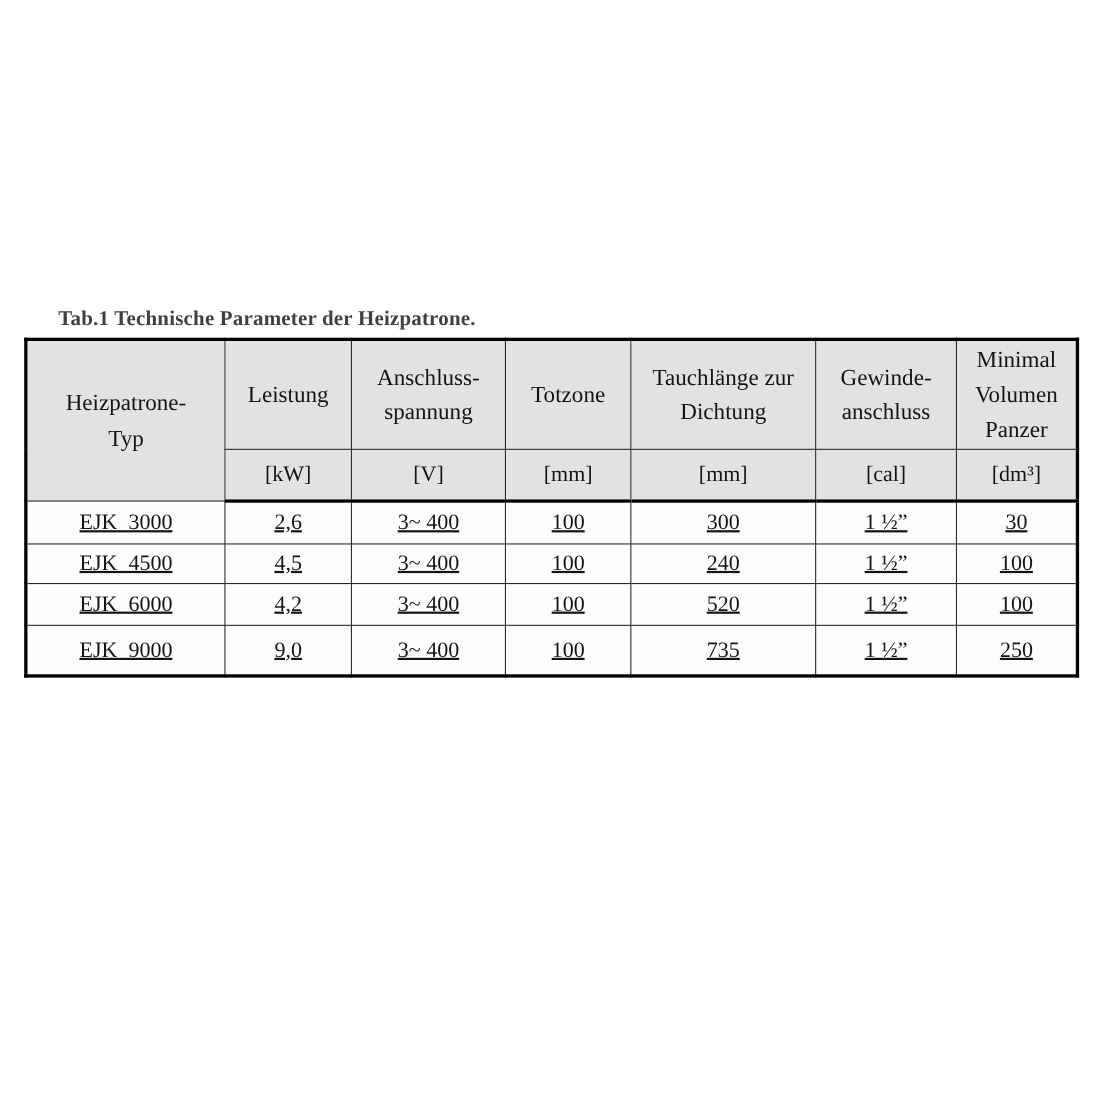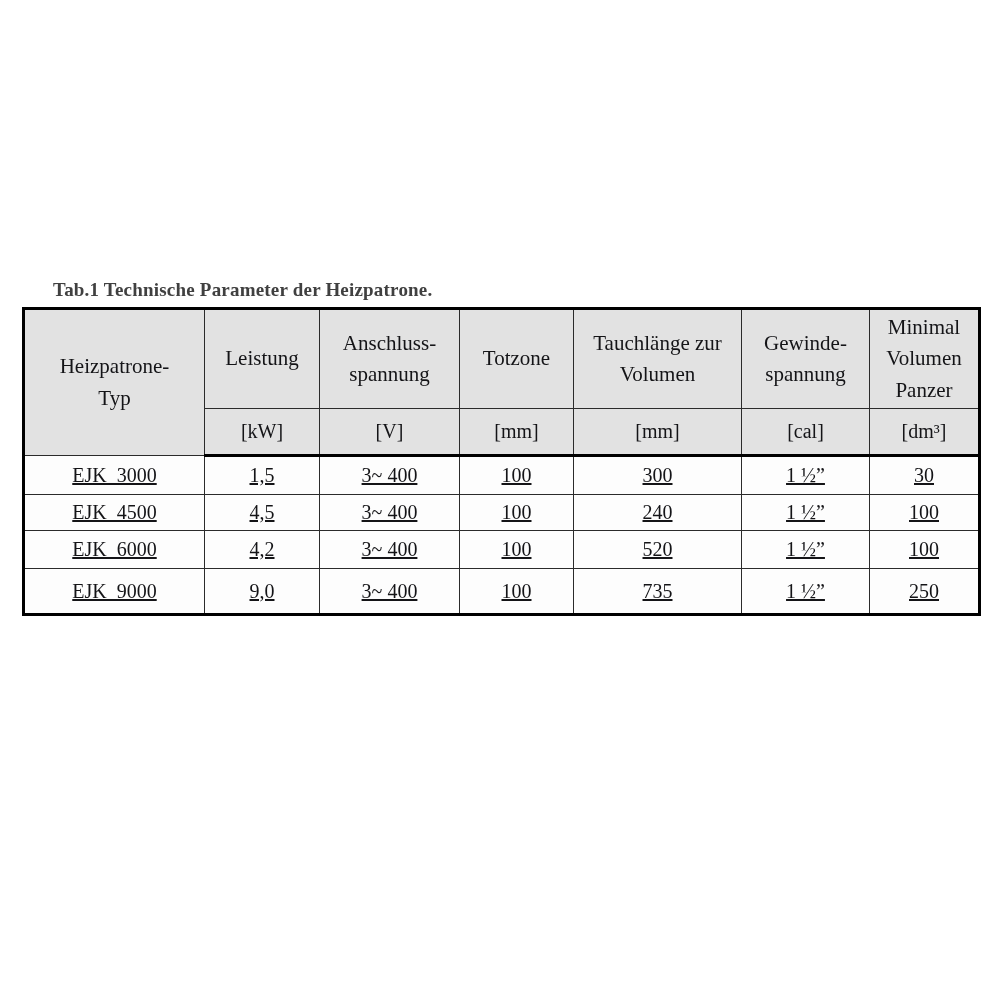--- a/index.html
+++ b/index.html
@@ -94,38 +94,38 @@
     </colgroup>
     <tbody>
       <tr class="hdr">
         <td class="c0 merged" rowspan="2">Heizpatrone-
 Typ</td>
         <td>Leistung</td>
         <td>Anschluss-
 spannung</td>
         <td>Totzone</td>
         <td>Tauchlänge zur
-Volumen</td>
+Dichtung</td>
         <td>Gewinde-
-spannung</td>
+anschluss</td>
         <td>Minimal
 Volumen
 Panzer</td>
       </tr>
       <tr class="units">
         <td>[kW]</td>
         <td>[V]</td>
         <td>[mm]</td>
         <td>[mm]</td>
         <td>[cal]</td>
         <td>[dm³]</td>
       </tr>
       <tr class="data r0">
         <td class="c0">EJK&nbsp;&nbsp;3000</td>
-        <td>1,5</td>
+        <td>2,6</td>
         <td>3~ 400</td>
         <td>100</td>
         <td>300</td>
         <td>1 ½”</td>
         <td>30</td>
       </tr>
       <tr class="data r1">
         <td class="c0">EJK&nbsp;&nbsp;4500</td>
         <td>4,5</td>
         <td>3~ 400</td>

